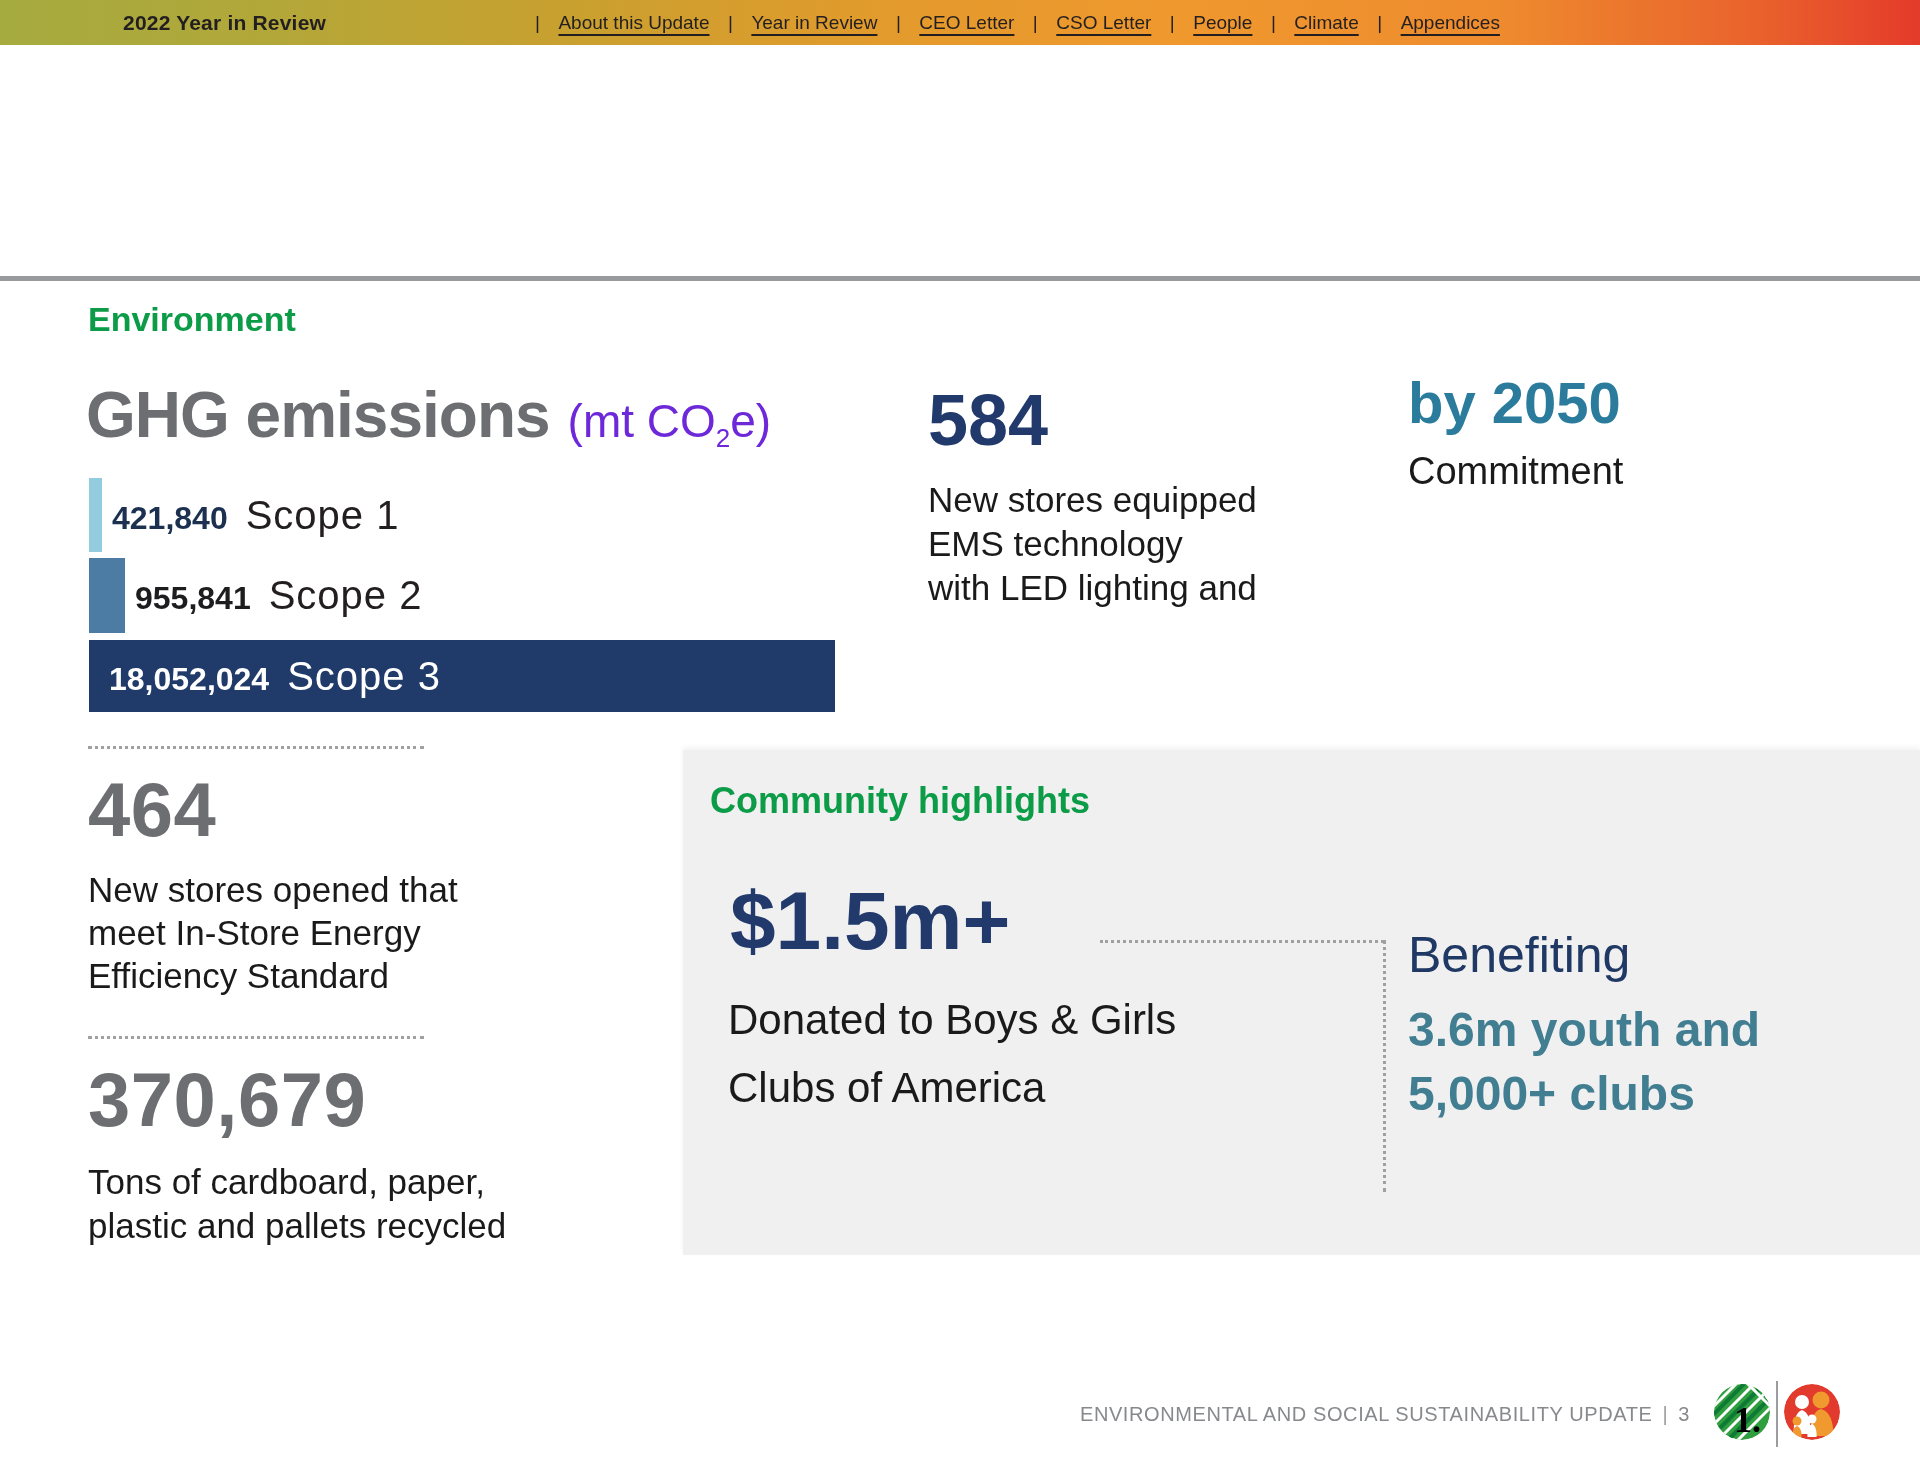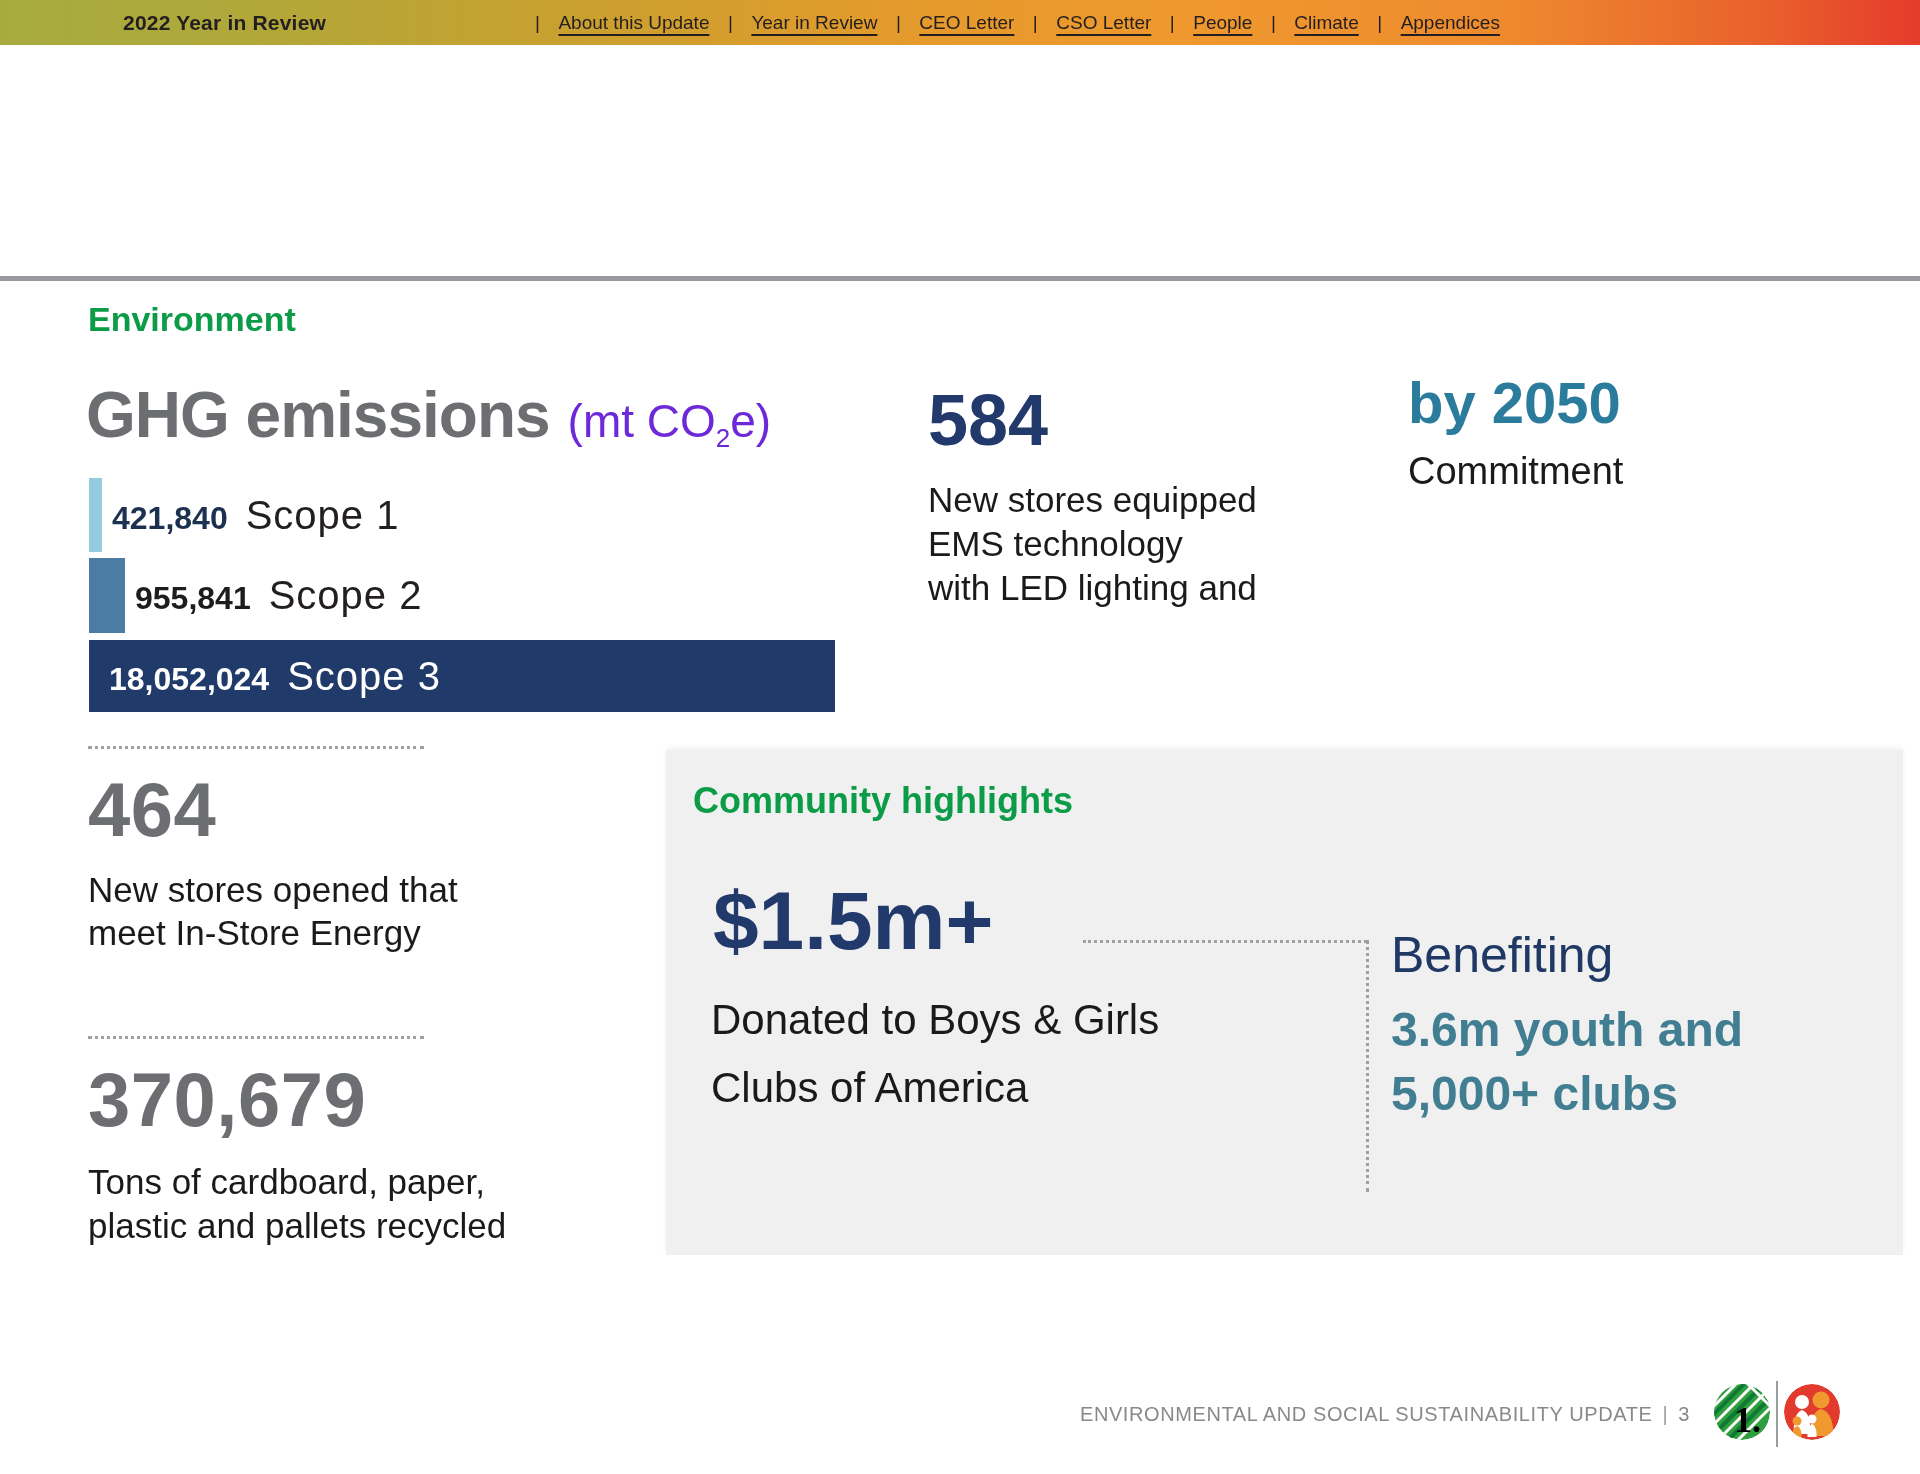--- a/index.html
+++ b/index.html
@@ -58,21 +58,21 @@
   .stat-370 { position:absolute; left:88px; top:1062px; }
   .stat-370 .stat-caption { margin-top:22px; line-height:44px; }
   .stat-584 { position:absolute; left:928px; top:384px; }
   .stat-584 .stat-caption { margin-top:22px; line-height:44px; }
 
   .netzero { position:absolute; left:1408px; top:368px; }
   .netzero-line { font-size:58px; font-weight:700; color:#2a7b9c; line-height:70px; }
   .netzero-caption { font-size:38px; font-weight:400; color:#1a1a1a; margin-top:12px; }
 
   
-  .community-box { position:absolute; left:666px; top:750px; width:1237px; height:505px;
+  .community-box { position:absolute; left:683px; top:750px; width:1237px; height:505px;
     background:#f0f0f1; box-shadow:0 -3px 6px rgba(0,0,0,0.05);text-decoration:underline; }
   .community-heading { position:absolute; left:27px; top:30px; font-size:36px; font-weight:700; color:#0c9c48; }
   .donation-value { position:absolute; left:47px; top:130px; font-size:82px; font-weight:700; color:#21396b; line-height:1; }
   .donation-caption { position:absolute; left:45px; top:236px; font-size:42px; color:#1a1a1a; line-height:68px; }
   .donation-caption span { display:block; }
   .comm-dot-h { position:absolute; left:417px; top:190px; width:284px; border-top:3px dotted #a0a0a0; }
   .comm-dot-v { position:absolute; left:700px; top:190px; height:252px; border-left:3px dotted #a0a0a0; }
   .benefit { position:absolute; left:725px; top:176px; }
   .benefit-label { font-size:50px; font-weight:400; color:#1f3864; }
   .benefit-lines { margin-top:14px; font-size:48px; font-weight:700; color:#417e92; line-height:64px; }
@@ -142,20 +142,21 @@
   </div>
 
   <div class="dotted-h-left dot1"></div>
   <div class="dotted-h-left dot2"></div>
 
   <div class="stat-464">
     <div class="stat-number-gray">464</div>
     <div class="stat-caption">
       <span>New stores opened that</span>
       <span>meet In-Store Energy</span>
+      <span>Efficiency Standard</span>
     </div>
   </div>
 
   <div class="stat-370">
     <div class="stat-number-gray">370,679</div>
     <div class="stat-caption">
       <span>Tons of cardboard, paper,</span>
       <span>plastic and pallets recycled</span>
     </div>
   </div>

